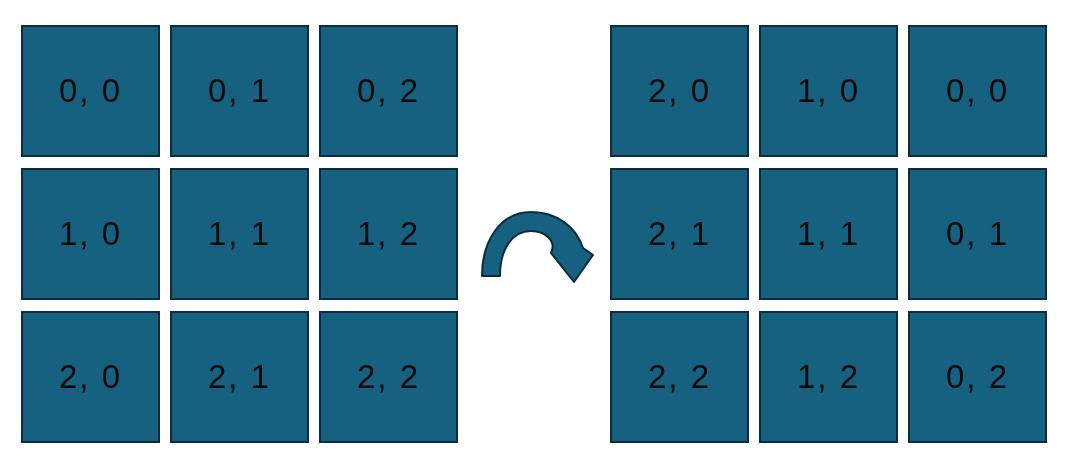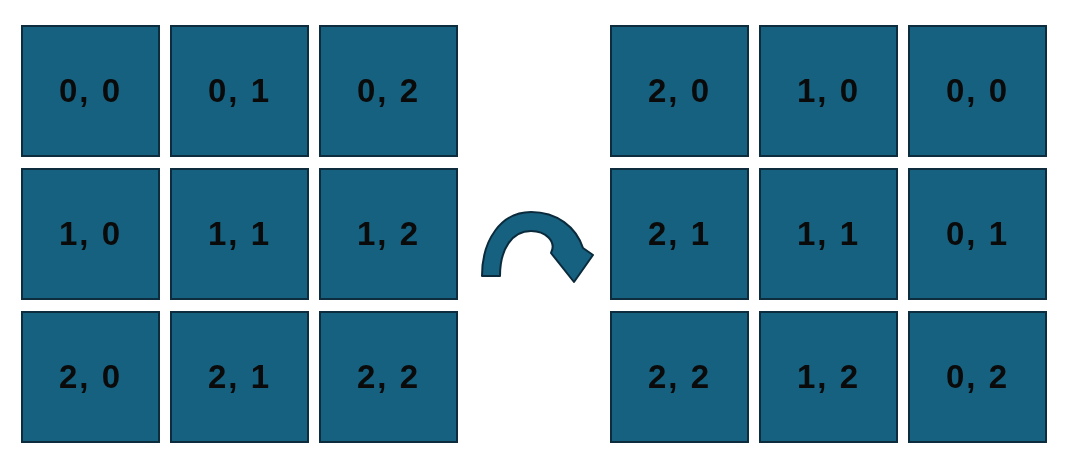--- a/index.html
+++ b/index.html
@@ -14,21 +14,20 @@
   html, body {
     width: 1068px; height: 465px;
     background: var(--background);
     font-family: "Liberation Sans", "DejaVu Sans", sans-serif;
     overflow: hidden;
   }
   .canvas {
     position: relative;
     width: 1068px; height: 350px;
     background: var(--background);
-    font-weight: bold;
   }
   .grid {
     position: absolute;
     display: grid;
     grid-template-columns: repeat(3, 139px);
     grid-template-rows: repeat(3, 132px);
     column-gap: 10px;
     row-gap: 11px;
   }
   .grid-left  { left: 21px;  top: 25px; }

